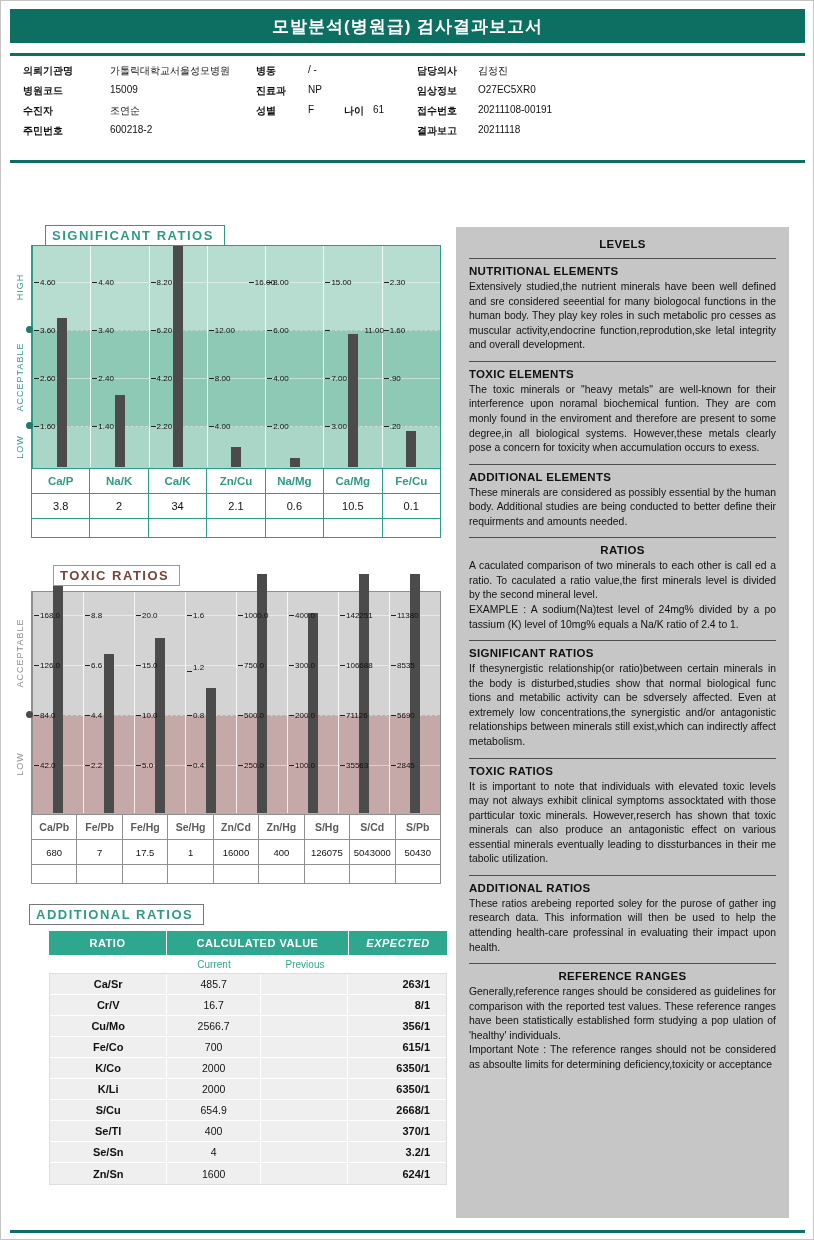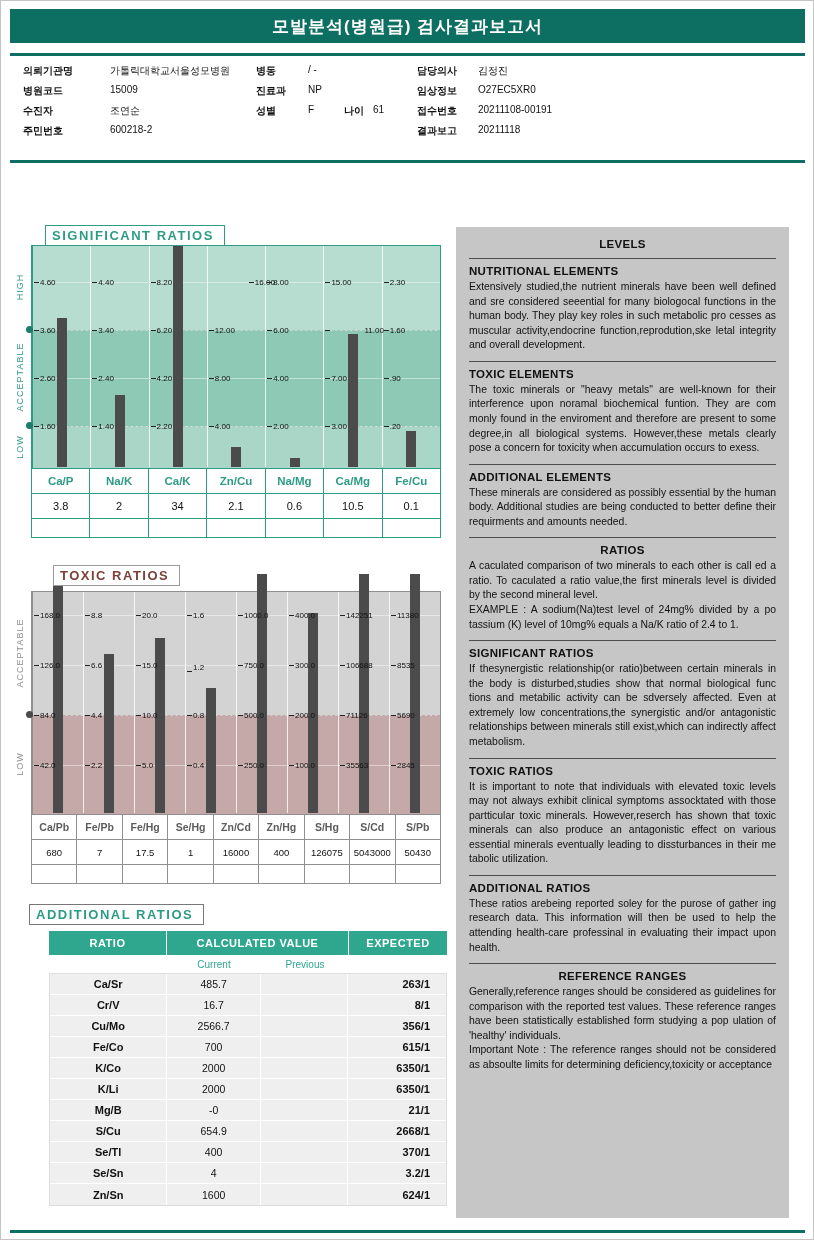--- a/index.html
+++ b/index.html
@@ -60,21 +60,21 @@
   #toxic-block .names-row .cell{color:#5c5c5c;font-size:10.5px;}
   #sig-block .values-row .cell{font-size:11px;color:#111;}
   #toxic-block .values-row .cell{font-size:9.5px;color:#111;text-align:right;}
 
   #add-block{position:absolute;left:20px;top:903px;width:430px;height:292px;}
   .ratio-table{position:absolute;left:28px;top:27px;width:398px;}
   .rt-header{display:flex;height:24px;background:var(--teal-mid);color:#fff;font-weight:bold;font-size:11px;letter-spacing:.5px;}
   .rt-header>div{display:flex;align-items:center;justify-content:center;}
   .h1{width:118px;border-right:1px solid #fff;}
   .h2{width:182px;border-right:1px solid #fff;}
-  .h3{width:98px;}
+  .h3{width:98px;font-style:italic;}
   .rt-sub{display:flex;height:18px;font-size:10px;color:var(--teal-mid);background:#fff;}
   .rt-sub>div{display:flex;align-items:center;justify-content:center;}
   .s0{width:118px;}.s1{width:94px;}.s2{width:88px;}.s3{width:98px;}
   #rt-body{border:1px solid #dedede;}
   .rt-row{display:flex;height:21px;background:#efefef;border-bottom:1px solid #fff;font-size:11px;color:#111;}
   .rt-row:last-child{border-bottom:none;}
   .rt-cell{display:flex;align-items:center;justify-content:center;border-right:1px solid #fff;}
   .rt-cell:last-child{border-right:none;}
   .c-ratio{width:118px;font-weight:bold;}
   .c-cur{width:94px;font-size:10.5px;}
@@ -563,26 +563,20 @@
             <div class="rt-cell c-prev"></div>
             <div class="rt-cell c-exp">6350/1</div>
           </div>
           <div class="rt-row">
             <div class="rt-cell c-ratio">K/Li</div>
             <div class="rt-cell c-cur">2000</div>
             <div class="rt-cell c-prev"></div>
             <div class="rt-cell c-exp">6350/1</div>
           </div>
           <div class="rt-row">
-            <div class="rt-cell c-ratio">Mg/B</div>
-            <div class="rt-cell c-cur">-0</div>
-            <div class="rt-cell c-prev"></div>
-            <div class="rt-cell c-exp">21/1</div>
-          </div>
-          <div class="rt-row">
             <div class="rt-cell c-ratio">S/Cu</div>
             <div class="rt-cell c-cur">654.9</div>
             <div class="rt-cell c-prev"></div>
             <div class="rt-cell c-exp">2668/1</div>
           </div>
           <div class="rt-row">
             <div class="rt-cell c-ratio">Se/Tl</div>
             <div class="rt-cell c-cur">400</div>
             <div class="rt-cell c-prev"></div>
             <div class="rt-cell c-exp">370/1</div>

